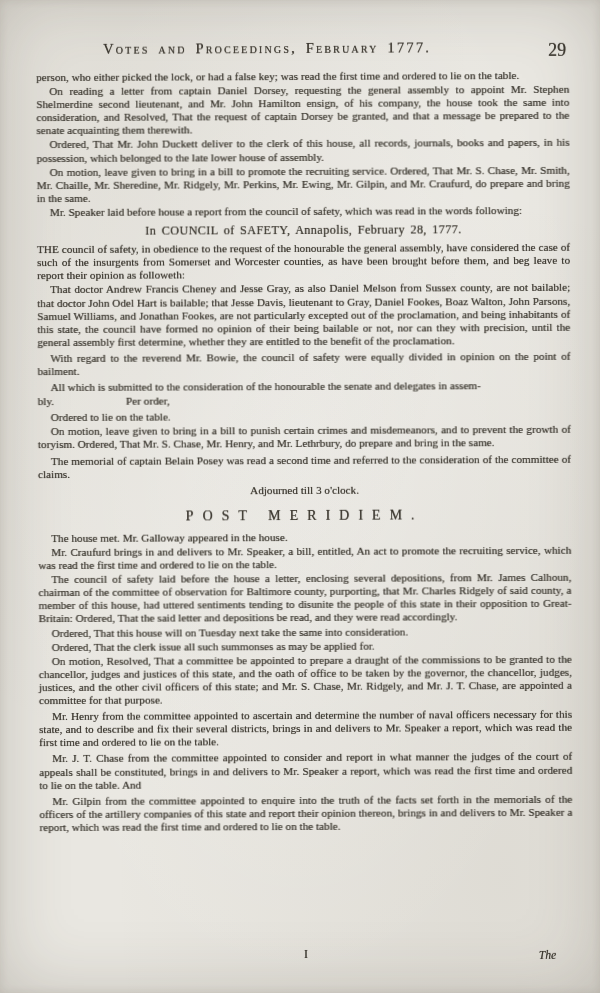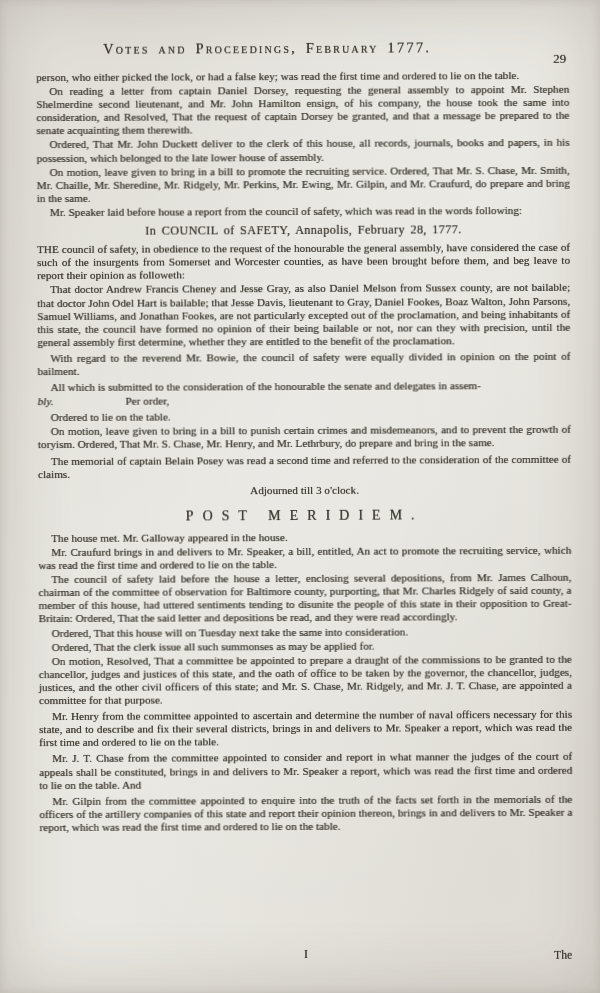--- a/index.html
+++ b/index.html
@@ -12,39 +12,39 @@
       radial-gradient(ellipse at 50% 45%, rgba(255,255,255,0.30), transparent 72%);
     box-shadow: inset 0 0 70px rgba(72,64,50,0.22), inset 0 0 10px rgba(72,64,50,0.12);
     font-family:"Liberation Serif","DejaVu Serif",serif;
     color:#3a362e;
   }
   .scan-content{position:absolute;left:0;top:0;right:0;bottom:0;transform:rotate(-0.25deg);filter:blur(0.22px);}
   .page-header{position:absolute;top:40px;left:38px;right:30px;height:20px;
     text-shadow:0.2px 0.2px 0.6px rgba(58,54,46,0.75);}
   .running-title{display:block;text-align:center;font-variant:small-caps;
     font-size:14.5px;letter-spacing:2.2px;word-spacing:3px;padding-right:70px;}
-  .page-number{position:absolute;right:2px;top:12px;font-size:13px;}
+  .page-number{position:absolute;right:2px;top:1px;font-size:18px;}
   .page-body{position:absolute;top:70px;left:38px;width:533px;
     font-size:11.2px;line-height:13.1px;text-align:justify;
     text-shadow:0.25px 0.25px 0.55px rgba(58,54,46,0.7);}
   .p{margin:0 0 1px;text-indent:13px;}
   .p.noindent{text-indent:0;}
   .p.sp{margin-top:3px;}
   .section-heading{text-align:center;text-indent:0;font-size:12.2px;
     letter-spacing:0.4px;word-spacing:2px;margin:6px 0 5px;}
   .adjournment{text-align:center;text-indent:0;margin:4px 0 4px;}
   .pm-heading{text-align:center;text-indent:0;font-size:14px;letter-spacing:9px;margin:12px 0 9px;}
   .per-order{display:flex;align-items:baseline;margin:0 0 2px;text-indent:0;}
-  .per-order .left{flex:0 0 auto;font-style:italic;}
+  .per-order .left{flex:0 0 auto;}
   .per-order .label{margin-left:72px;}
   .per-order .sig{margin-left:auto;}
   .page-footer{position:absolute;left:38px;right:30px;bottom:30px;height:15px;
     font-size:11.5px;text-shadow:0.25px 0.25px 0.55px rgba(58,54,46,0.7);}
   .sig-mark{position:absolute;left:50%;transform:translateX(-50%);}
-  .catchword{position:absolute;right:0;top:2px;}
+  .catchword{position:absolute;right:16px;top:2px;font-style:italic;}
 </style>
 </head>
 <body>
 
 <div class="page">
   <div class="scan-content">
 
     <header class="page-header">
       <span class="running-title">Votes and Proceedings, February 1777.</span>
       <span class="page-number">29</span>

